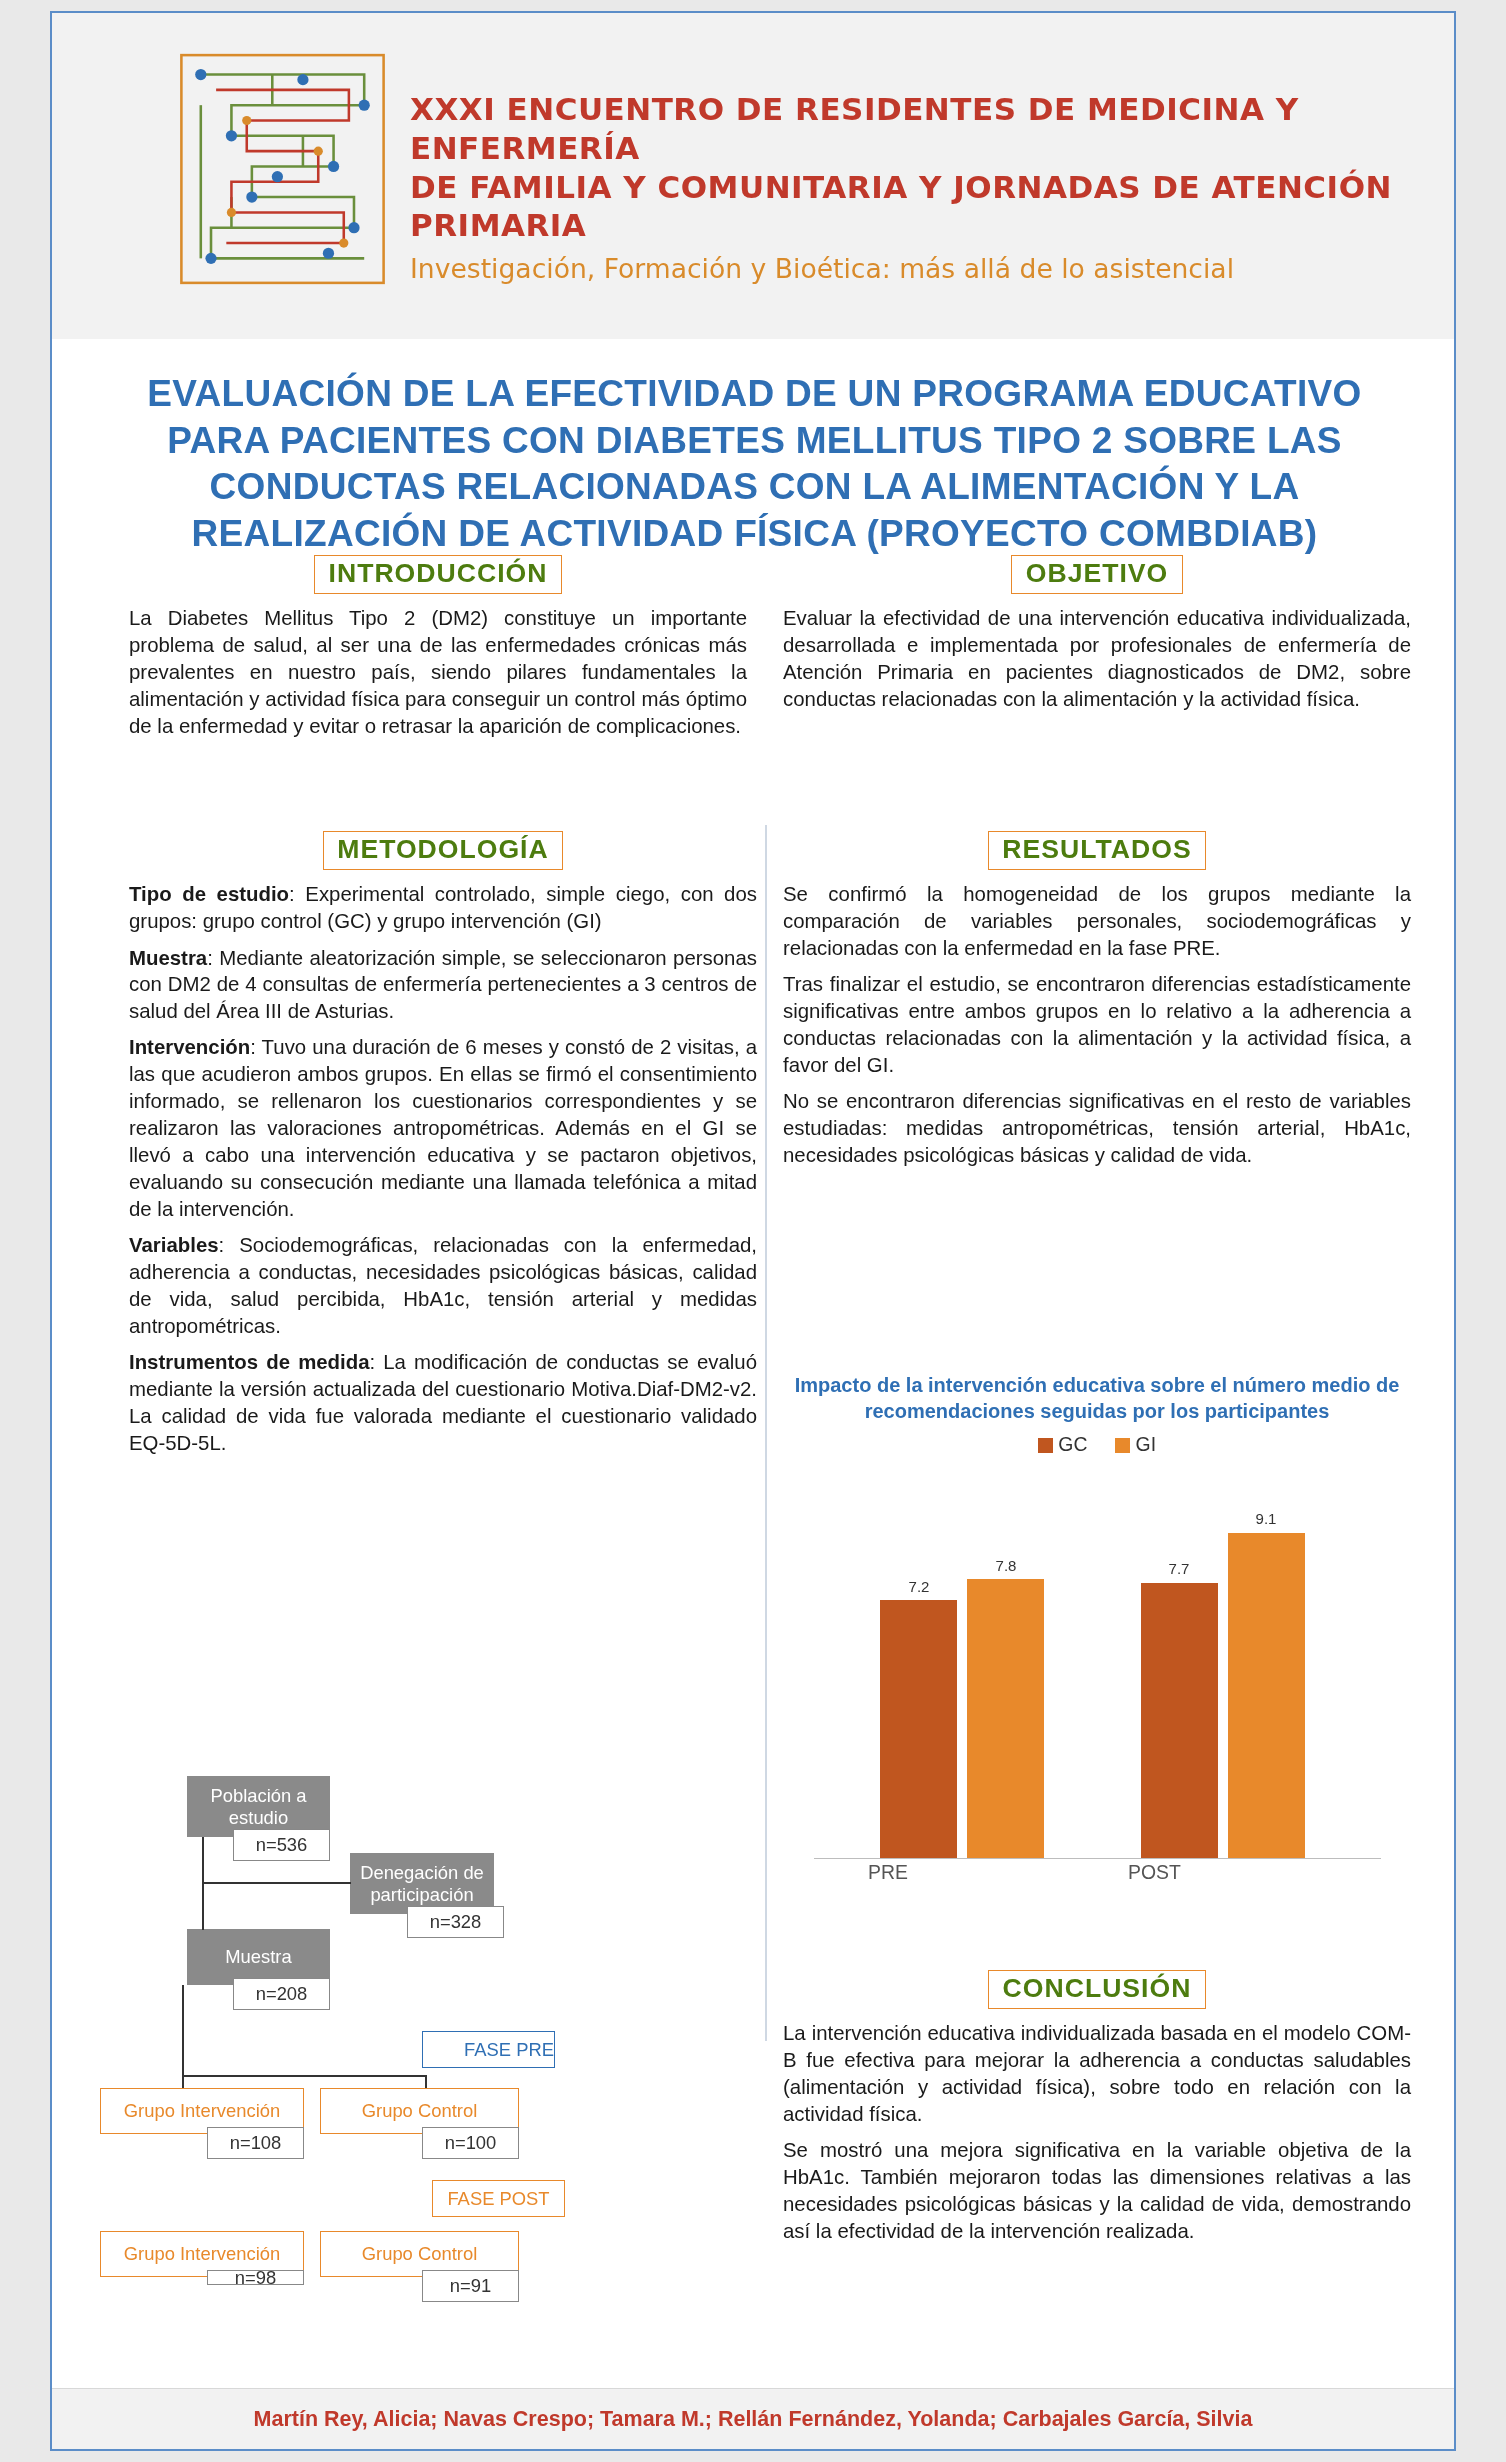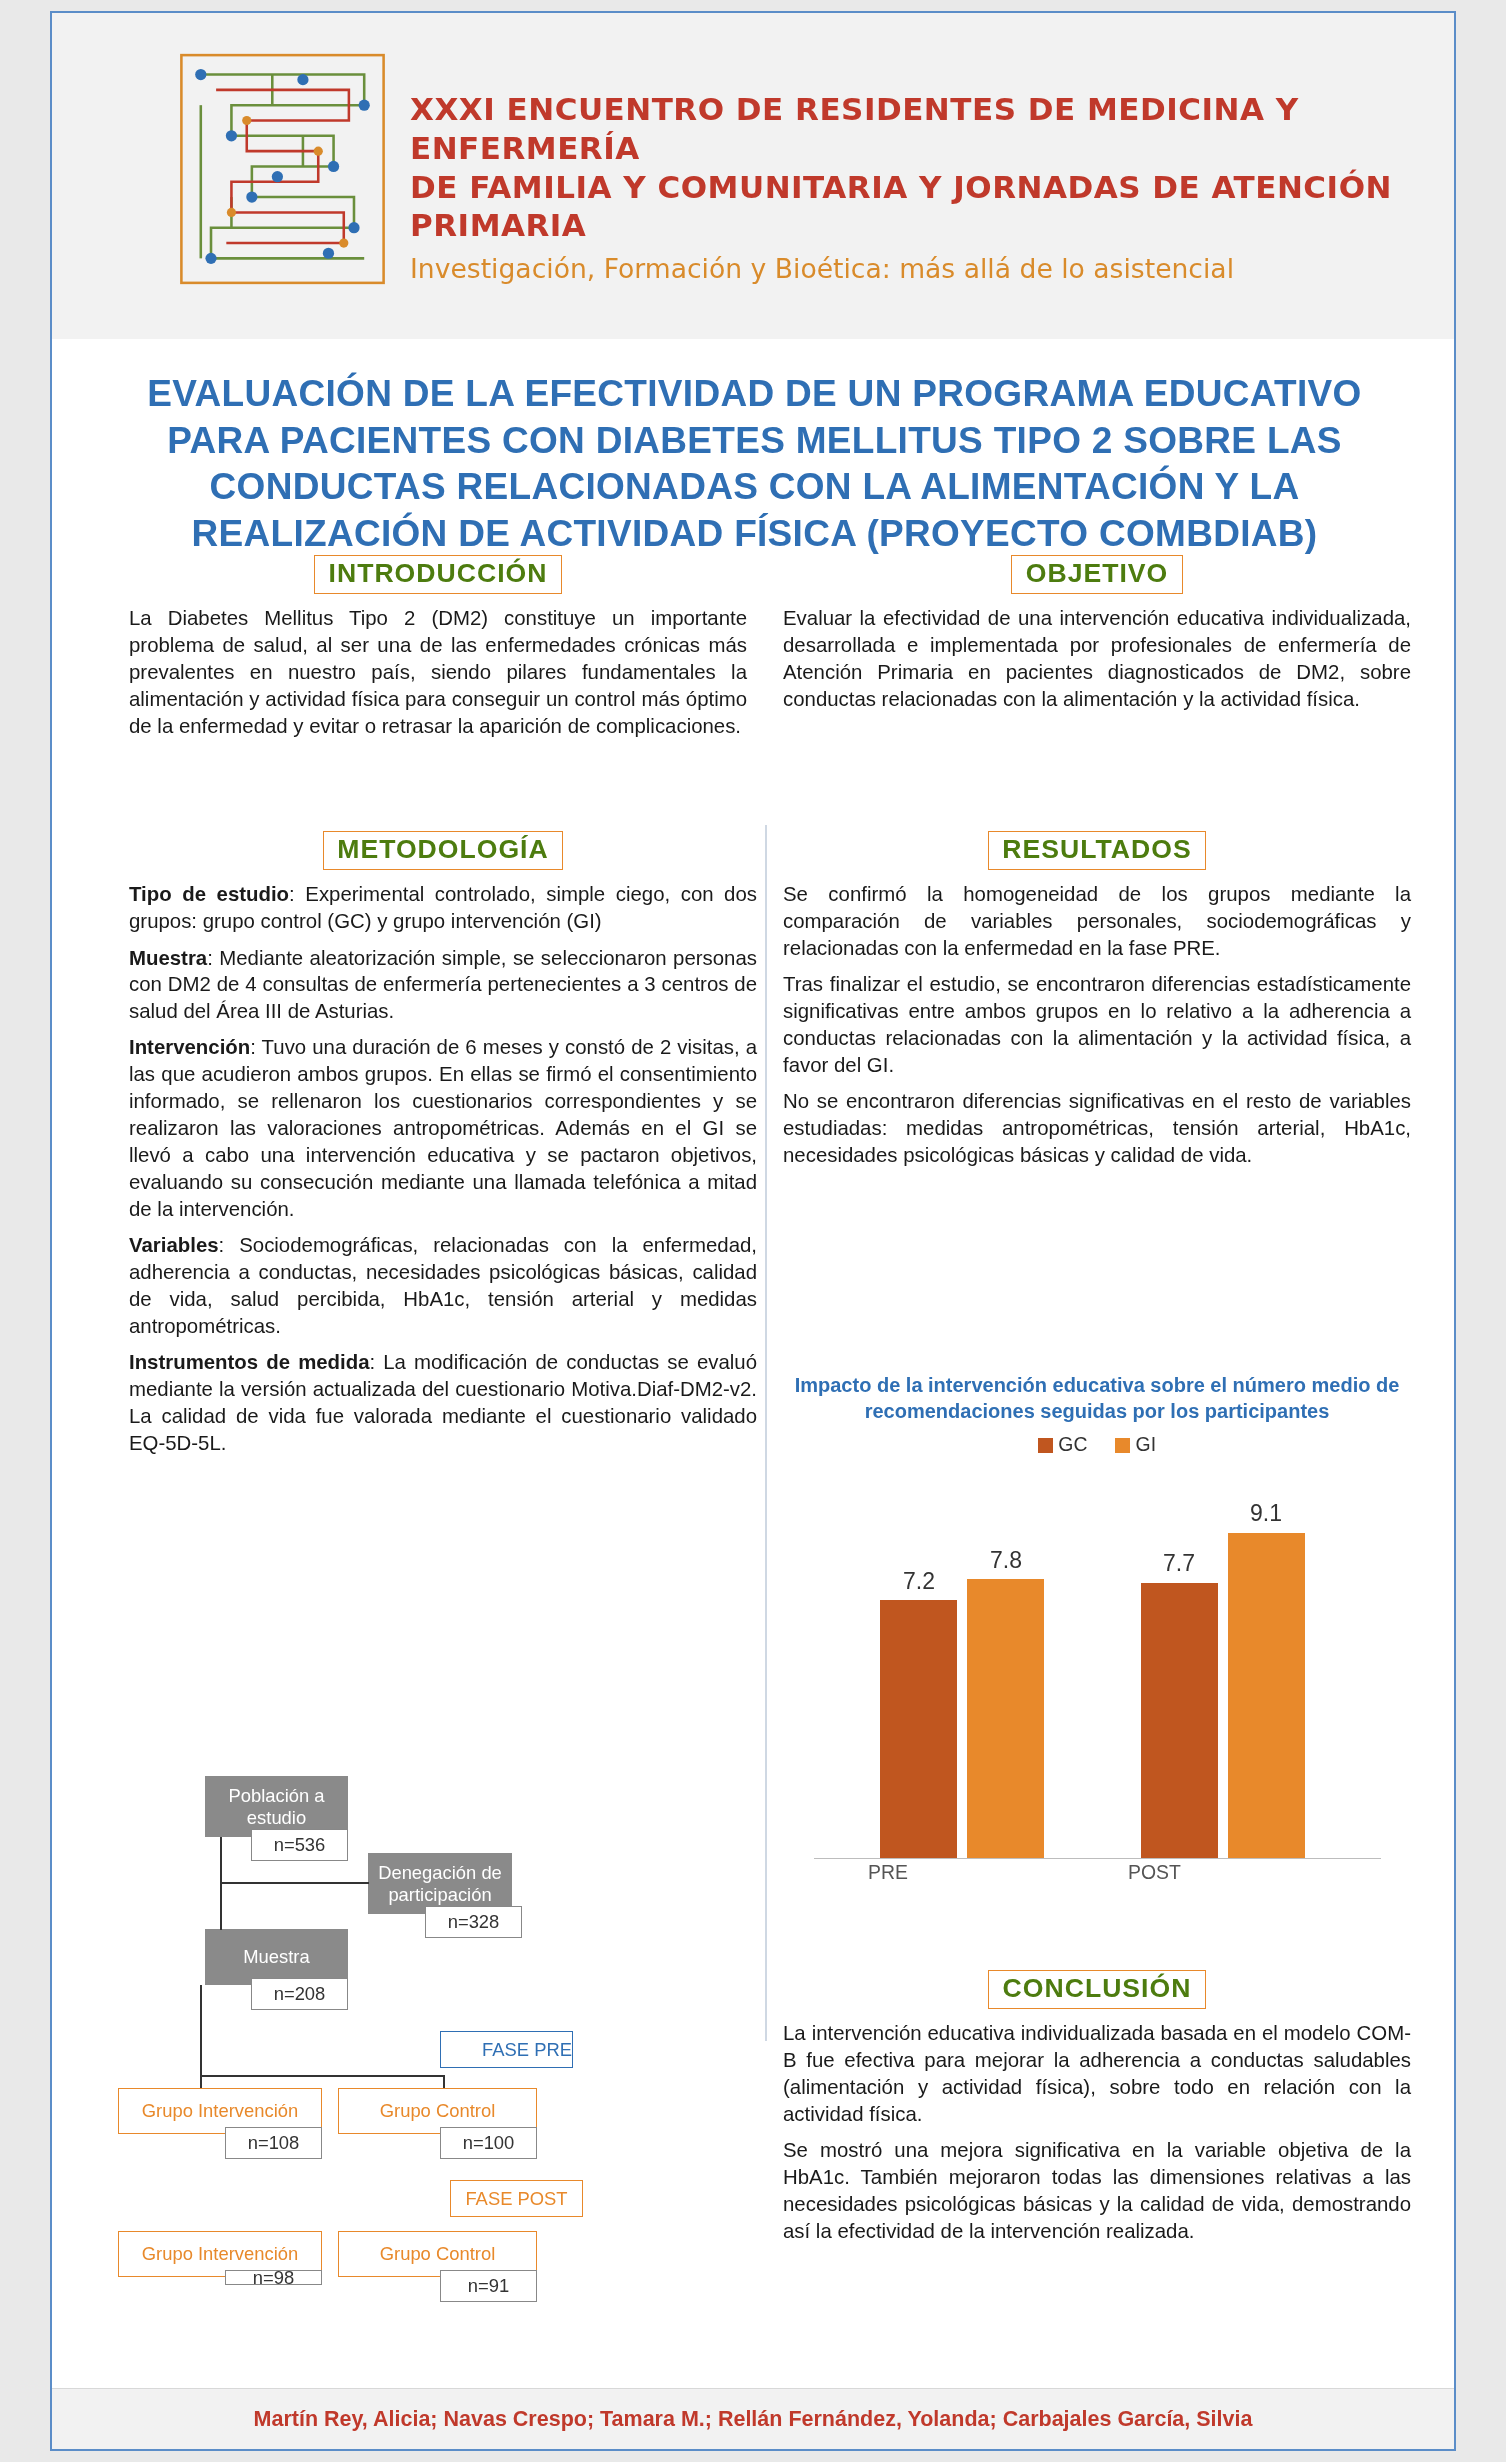--- a/index.html
+++ b/index.html
@@ -143,40 +143,40 @@
     width:567px; height:358px;
     border-bottom:1px solid #bdbdbd;
   }
   .bar {
     position:absolute; bottom:0;
     width:77px;
   }
   .bar-label {
     position:absolute;
     width:102px; text-align:center;
-    font-size:23px; color:#333;
+    font-size:15px; color:#333;
   }
   .x-axis-labels {
     position:absolute; left:31px; top:361px;
     width:567px; height:31px;
   }
   .x-axis-labels span {
     position:absolute; font-size:19.4px; color:#555;
     width:153px; 
   }
 
   
   .col-right-concl {
     position:absolute; left:731px; top:1957px; width:628px;
   }
   .concl-body { margin-top:11.2px; }
 
   
   .flow {
-    position:absolute; left:66px; top:1763px;
+    position:absolute; left:48px; top:1763px;
     width:644px; height:603px;
   }
   .fbox {
     position:absolute;
     box-sizing:border-box;
     border:1.5px solid #888;
     background:#ffffff;
     color:#333;
     font-size:18.4px;
     text-align:center;

